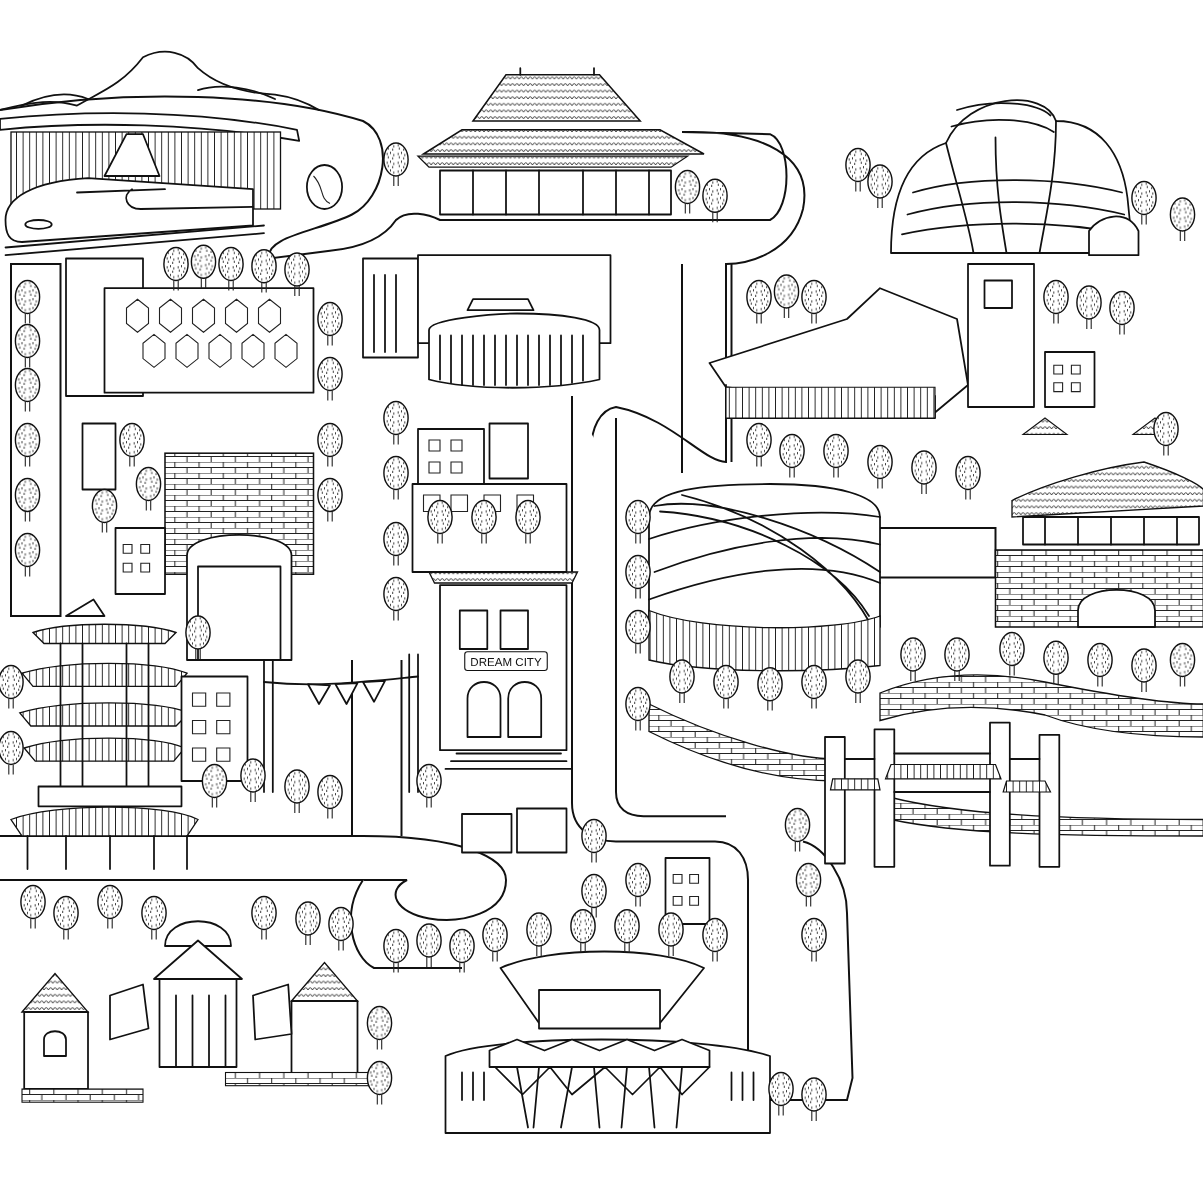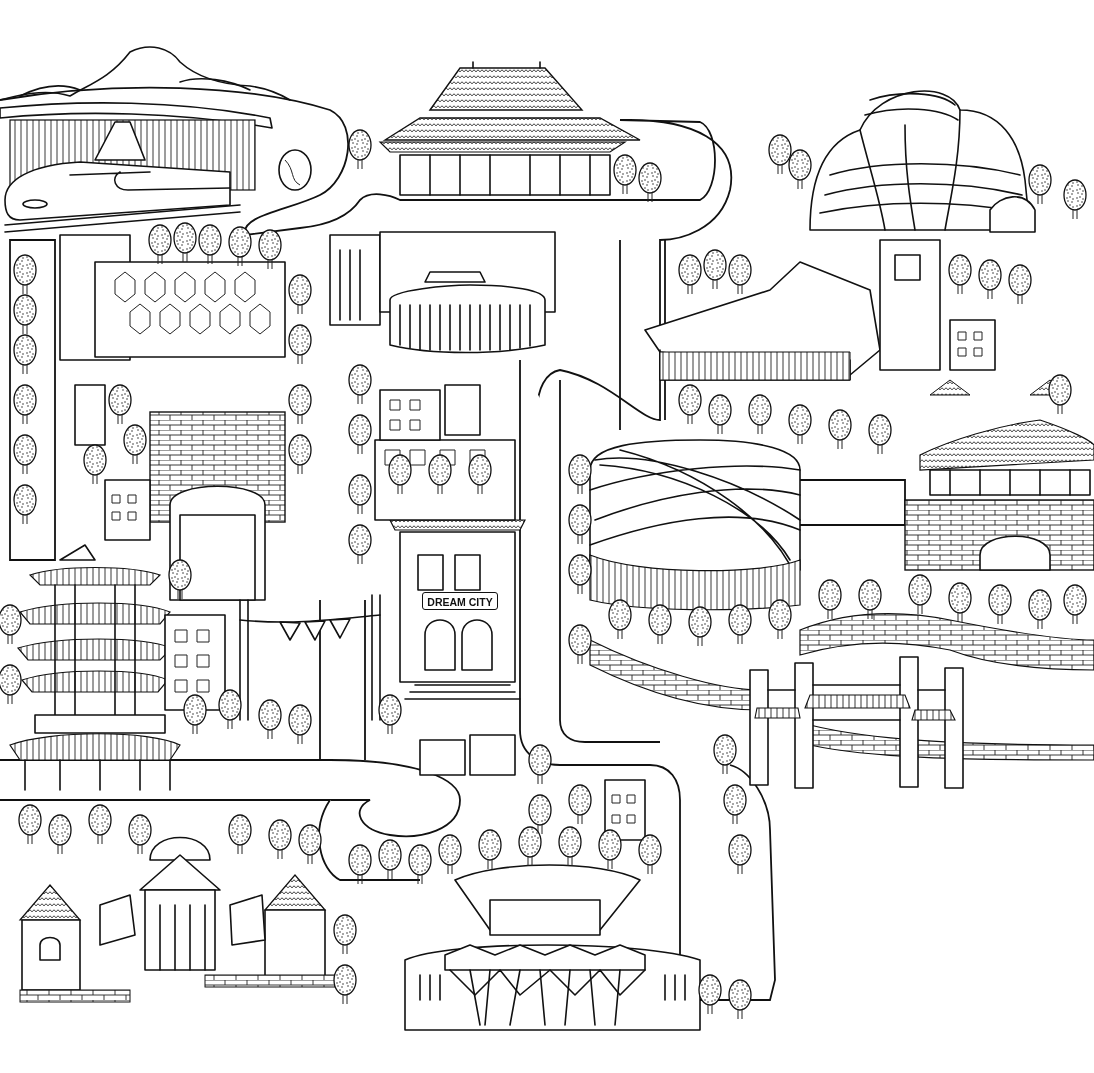--- a/index.html
+++ b/index.html
@@ -3,21 +3,21 @@
 <meta charset="utf-8">
 <style>
   html,body{margin:0;padding:0;background:#fff;}
   body{width:1094px;height:1073px;overflow:hidden;position:relative;font-family:"Liberation Sans",sans-serif;}
   #art{position:absolute;left:0;top:0;width:1094px;height:1073px;}
   .ln{fill:none;stroke:#111;stroke-width:1.6;stroke-linecap:round;stroke-linejoin:round;}
   .lnf{fill:#fff;stroke:#111;stroke-width:1.6;stroke-linejoin:round;}
   .thin{fill:none;stroke:#222;stroke-width:1;}
   .road{fill:#fff;stroke:#111;stroke-width:1.8;}
   .tree{fill:#fff;stroke:#111;stroke-width:1.3;}
-  #sign-label{position:absolute;left:422px;top:592px;width:76px;height:18px;line-height:18px;text-align:center;font-weight:bold;font-size:10.5px;color:#111;border:1.4px solid #111;border-radius:3px;background:#fff;box-sizing:border-box;}
+  #sign-label{position:absolute;left:422px;top:592px;width:76px;height:18px;line-height:18px;text-align:center;font-weight:normal;font-size:10.5px;color:#111;border:1.4px solid #111;border-radius:3px;background:#fff;box-sizing:border-box;}
 </style>
 </head>
 <body>
 
 <svg id="art" viewBox="0 0 1094 1073" xmlns="http://www.w3.org/2000/svg">
   <defs>
     <pattern id="brick" width="22" height="10" patternUnits="userSpaceOnUse">
       <rect width="22" height="10" fill="#fff"></rect>
       <path d="M0 0H22M0 5H22M5 0V5M16 5V10" stroke="#222" stroke-width="0.9" fill="none"></path>
     </pattern>

